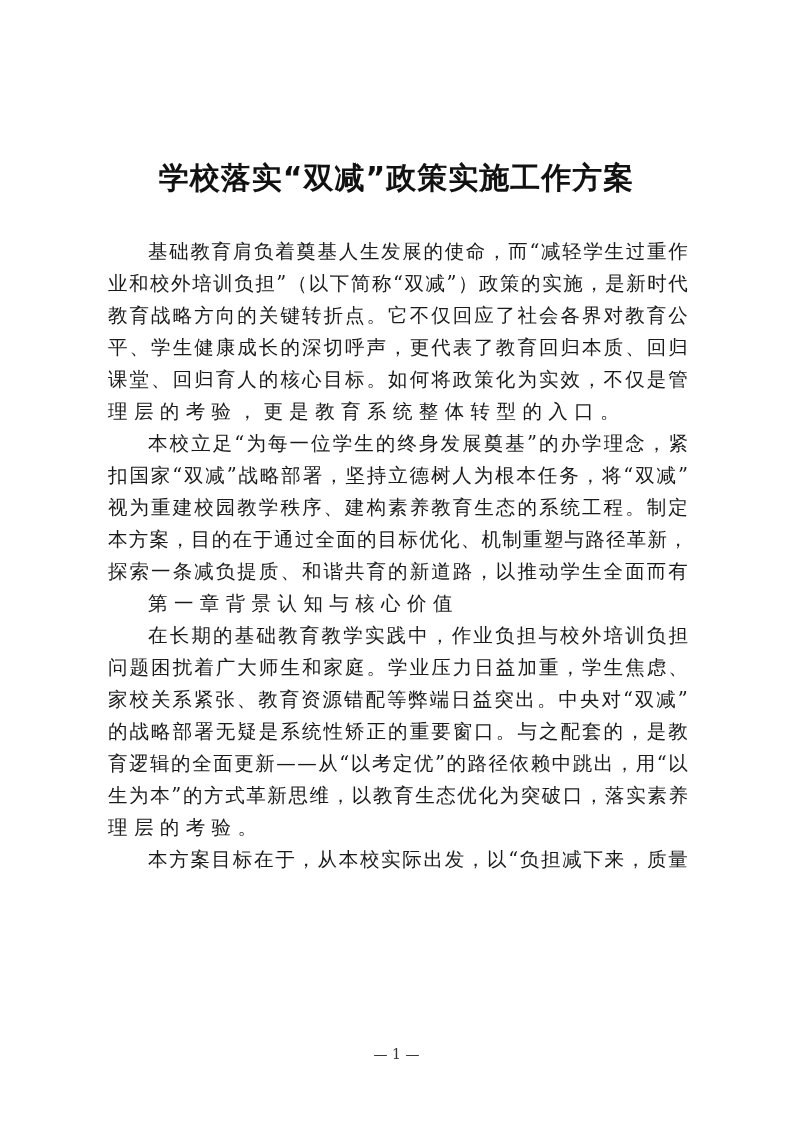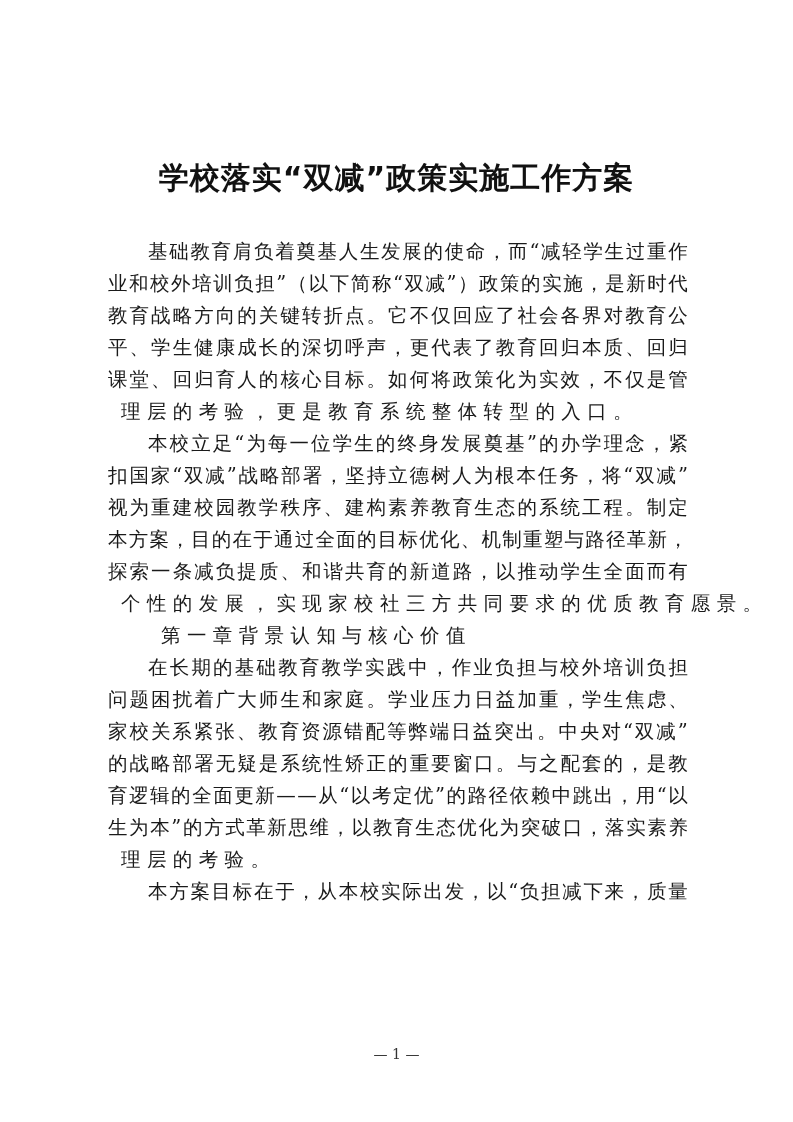--- a/index.html
+++ b/index.html
@@ -13,21 +13,21 @@
     font-family: "DejaVu Sans", "Liberation Sans", sans-serif;
     font-size: 30px; font-weight: bold; letter-spacing: 1px; line-height: 44px; color: #111;
   }
   .body {
     position: absolute; left: 108px; top: 228px; width: 580px;
   }
   .line {
     height: 32px; line-height: 32px; font-size: 19.5px; white-space: nowrap;
     display: flex; justify-content: space-between;
   }
-  .line.last { justify-content: flex-start; letter-spacing: 6.4px; margin-left: 13px; }
+  .line.last { justify-content: flex-start; letter-spacing: 6.4px; }
   .line.indent { padding-left: 40px; }
   .line span.ch { display: inline-block; }
   .footer {
     position: absolute; left: 0; width: 793px; top: 1036px; text-align: center;
     font-size: 14px; color: #333; line-height: 20px;
     font-family: "DejaVu Serif", "Liberation Serif", serif;
   }
 </style>
 </head>
 <body>
@@ -322,21 +322,20 @@
         <span class="ch">以</span>
         <span class="ch">推</span>
         <span class="ch">动</span>
         <span class="ch">学</span>
         <span class="ch">生</span>
         <span class="ch">全</span>
         <span class="ch">面</span>
         <span class="ch">而</span>
         <span class="ch">有</span>
       </div>
-      <div class="line last">个性的发展，实现家校社三方共同要求的优质教育愿景。</div>
       <div class="line indent last">第一章背景认知与核心价值</div>
       <div class="line indent">
         <span class="ch">在</span>
         <span class="ch">长</span>
         <span class="ch">期</span>
         <span class="ch">的</span>
         <span class="ch">基</span>
         <span class="ch">础</span>
         <span class="ch">教</span>
         <span class="ch">育</span>

